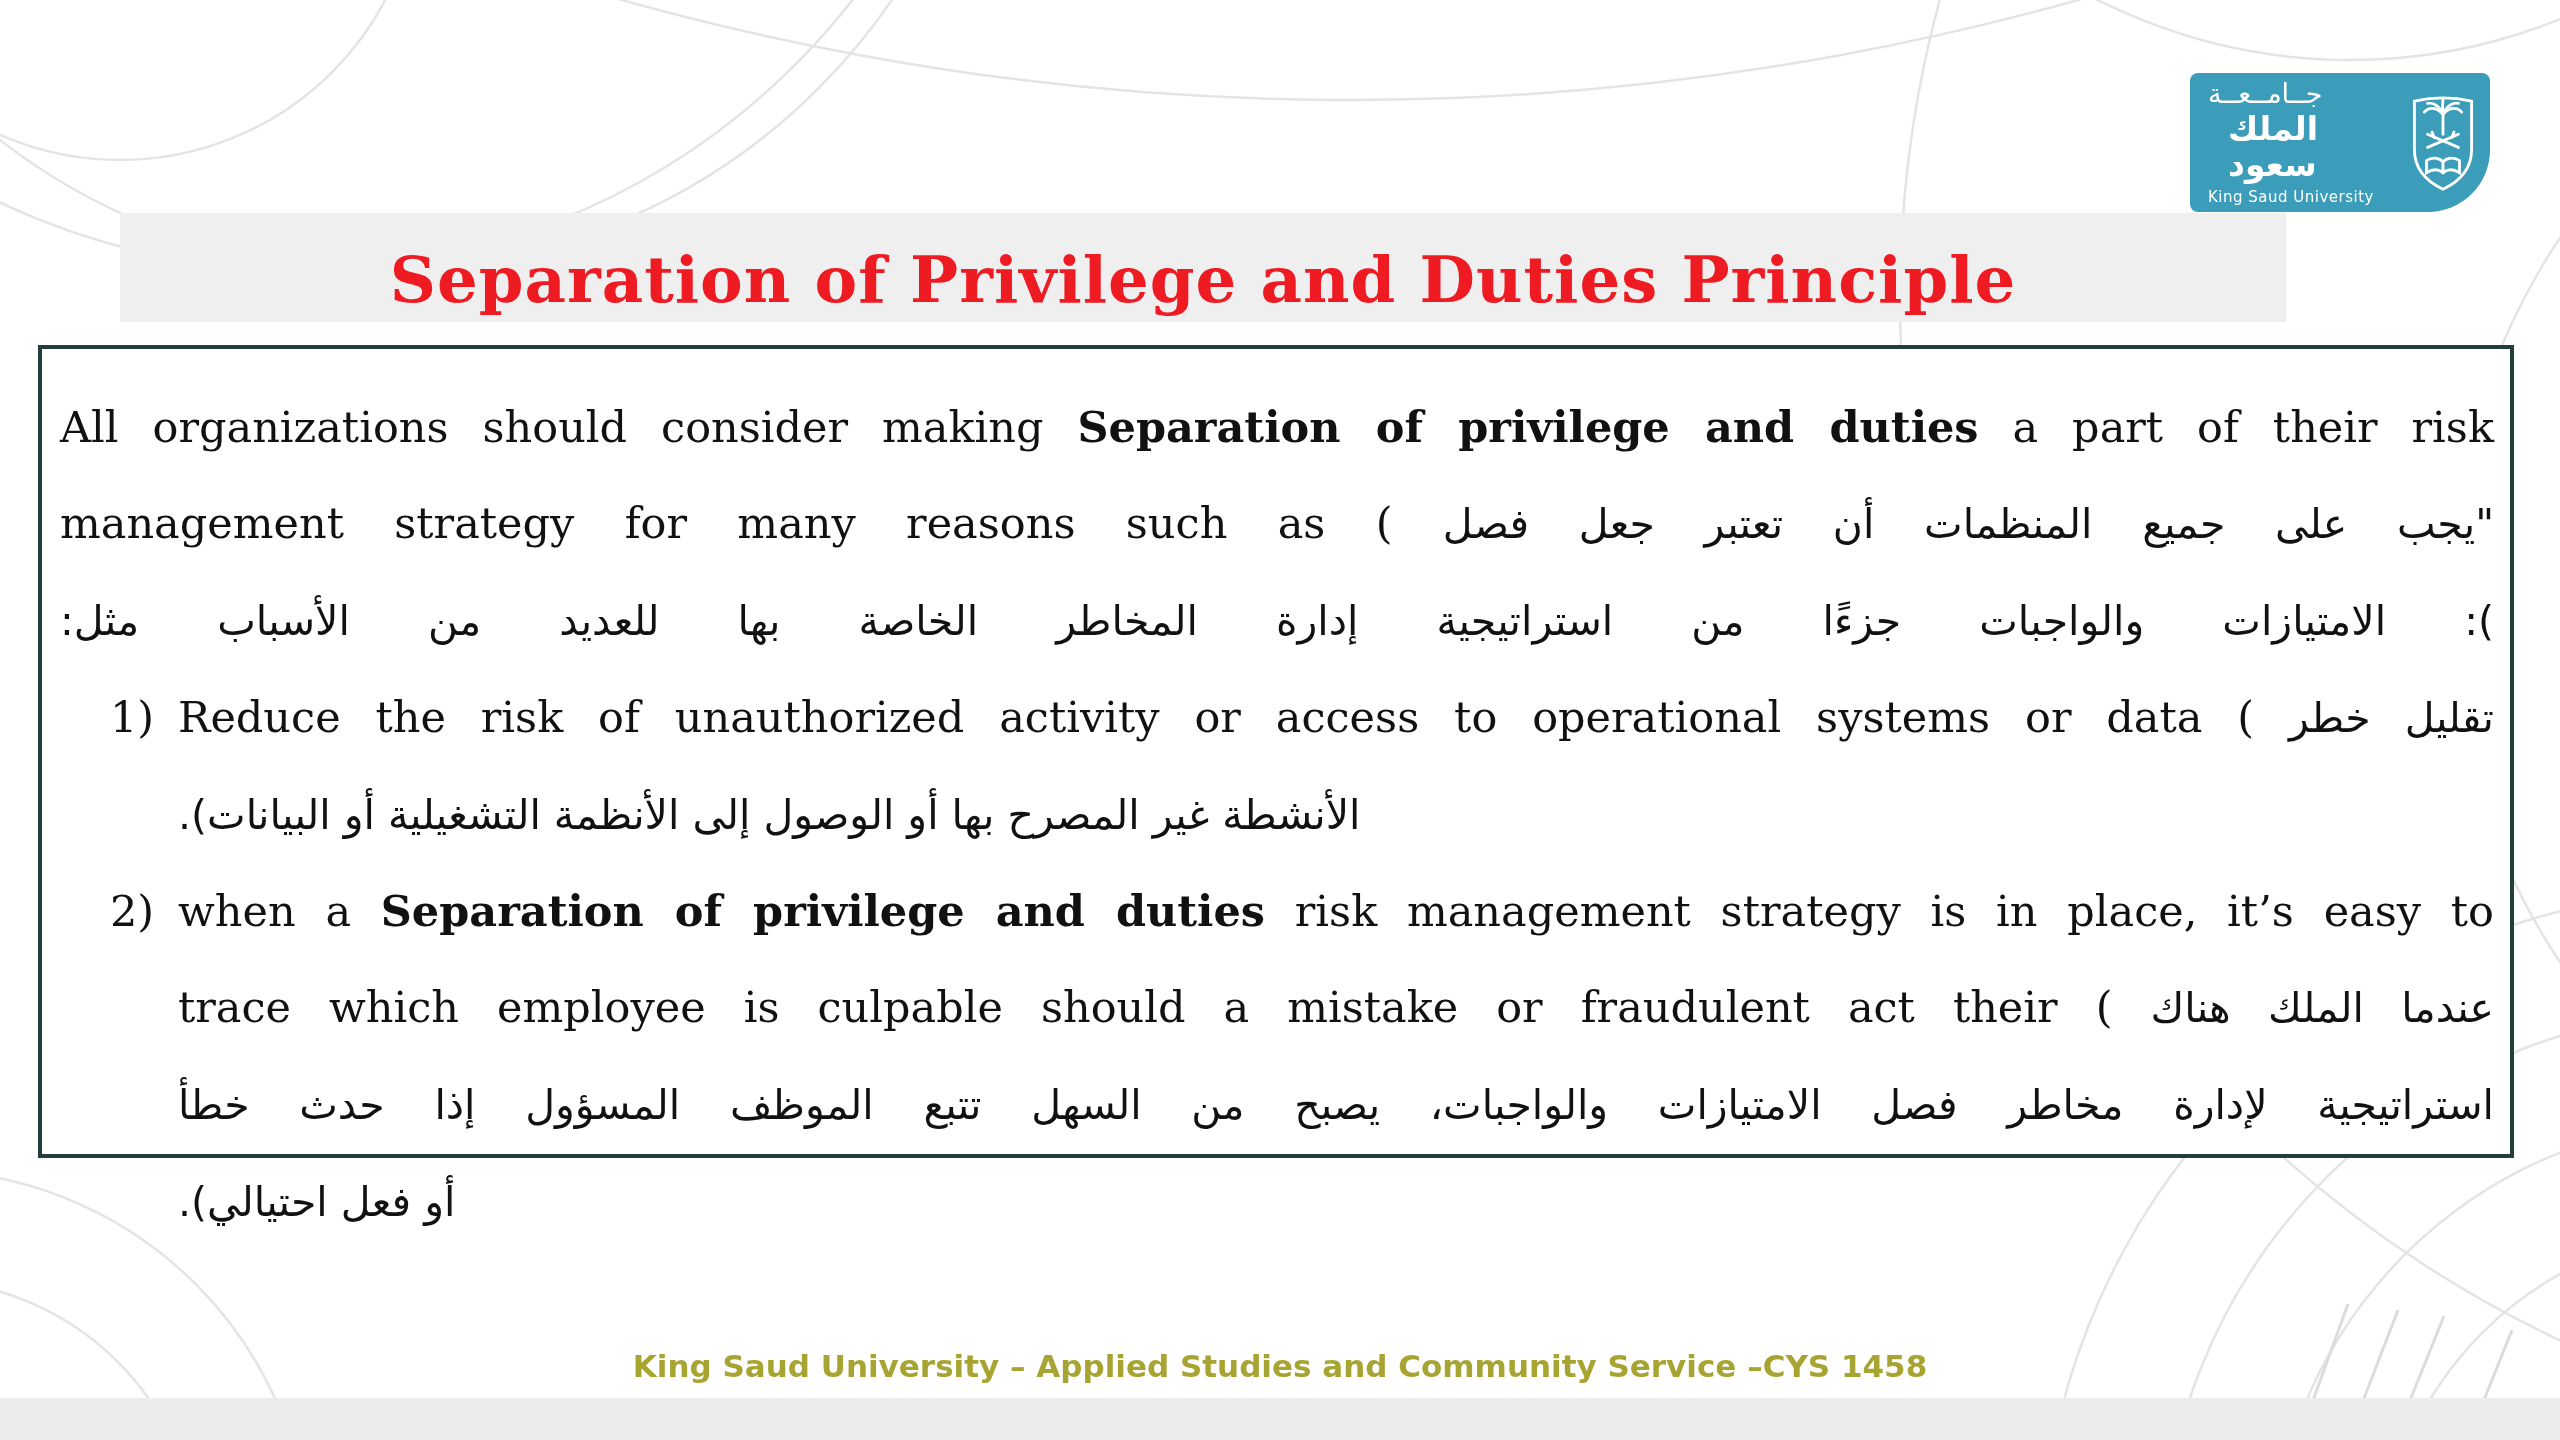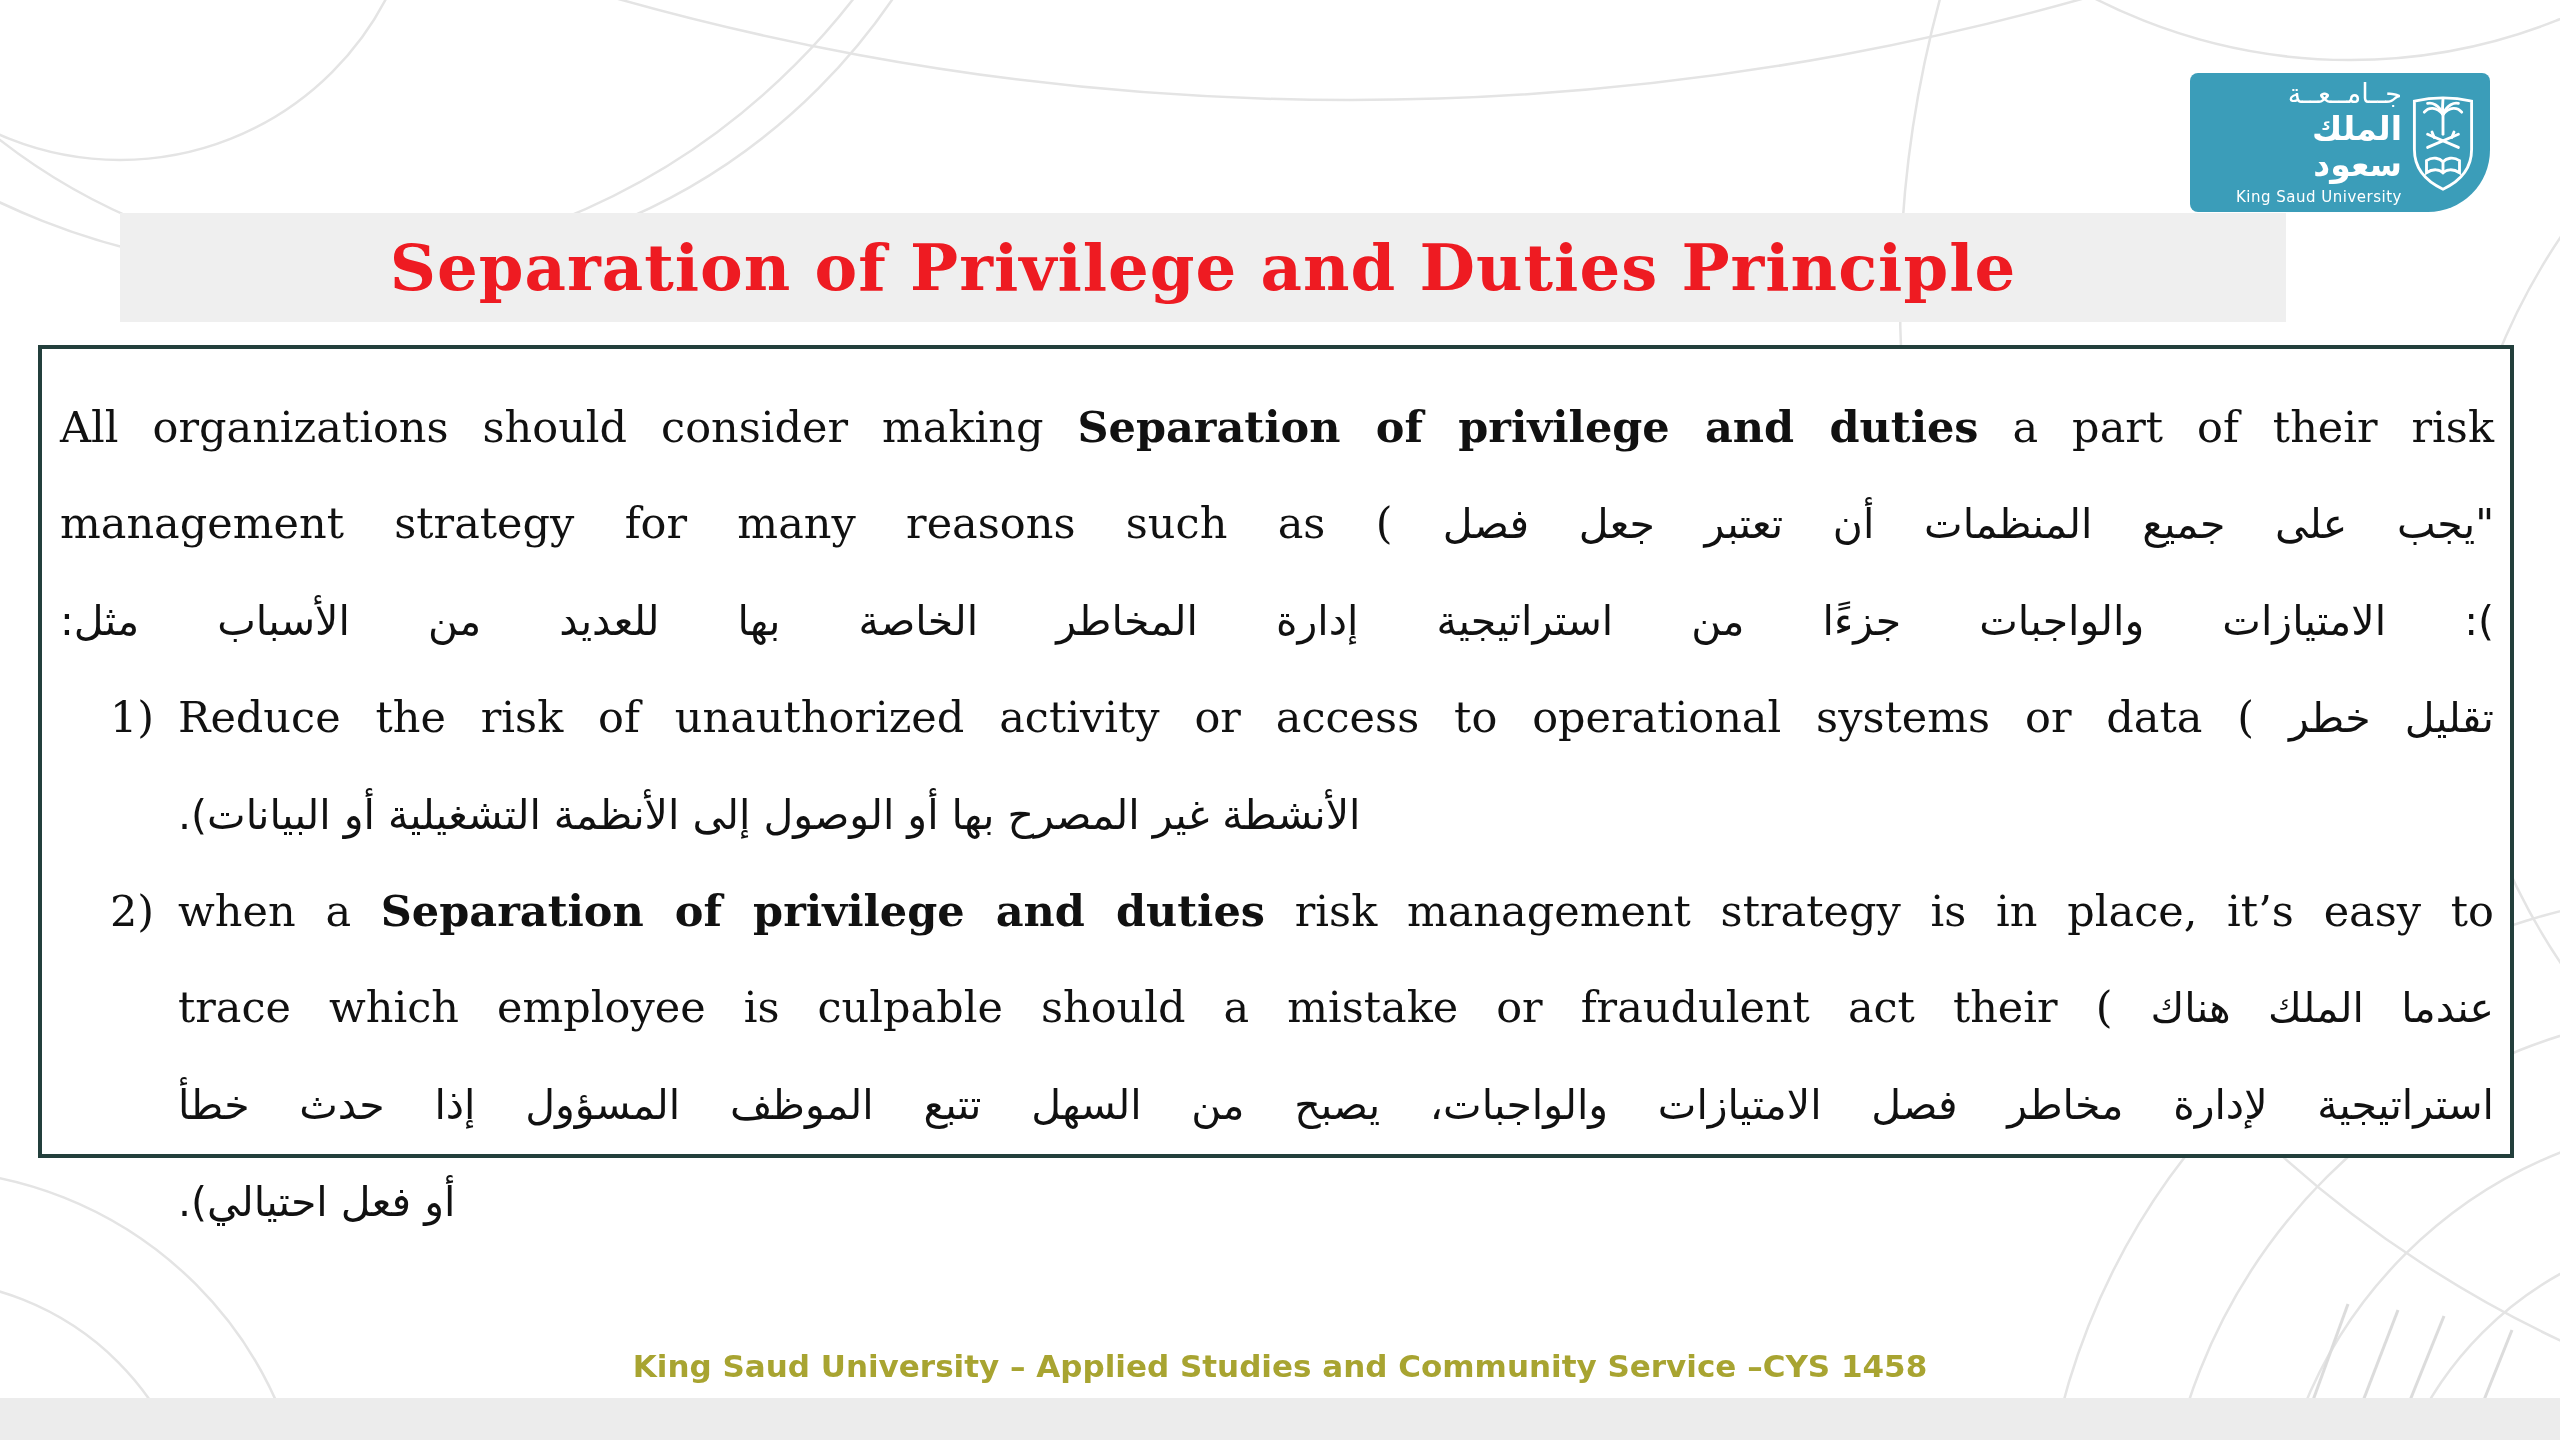--- a/index.html
+++ b/index.html
@@ -10,33 +10,33 @@
   .arcs{position:absolute;left:0;top:0;width:2560px;height:1440px;}
 
   
   .logo{
     position:absolute;left:2190px;top:73px;width:300px;height:139px;
     background:#3b9db9;border-radius:8px 8px 62px 8px;
     display:flex;align-items:center;justify-content:space-between;
     padding:10px 14px 10px 18px;box-sizing:border-box;
     font-family:"DejaVu Sans","Liberation Sans",sans-serif;color:#fff;
   }
-  .logo-text{flex:1;text-align:right;line-height:1.1;}
+  .logo-text{flex:1;text-align:left;line-height:1.1;}
   .logo-ar1{font-size:27px;letter-spacing:2px;}
   .logo-ar2{font-size:33px;font-weight:bold;margin-top:2px;margin-left:20px;}
   .logo-en{font-size:15px;font-weight:normal;margin-top:6px;letter-spacing:.5px;white-space:nowrap;}
   .shield{width:66px;height:104px;flex:0 0 auto;margin-left:8px;}
 
   
   .title-bar{
     position:absolute;left:120px;top:213px;width:2166px;height:109px;
     background:#efefef;
   }
   .title-bar h1{
-    margin:0;text-align:center;line-height:109px;
+    margin:12px;text-align:center;line-height:109px;
     font-size:64px;font-weight:bold;color:#ee1b22;letter-spacing:1px;
     font-family:"DejaVu Serif","Liberation Serif",serif;
   }
 
   
   .content-box{
     position:absolute;left:38px;top:345px;width:2476px;height:813px;
     box-sizing:border-box;background:#fff;border:4px solid #233f3c;
     padding:30px 16px 0 18px;
   }

